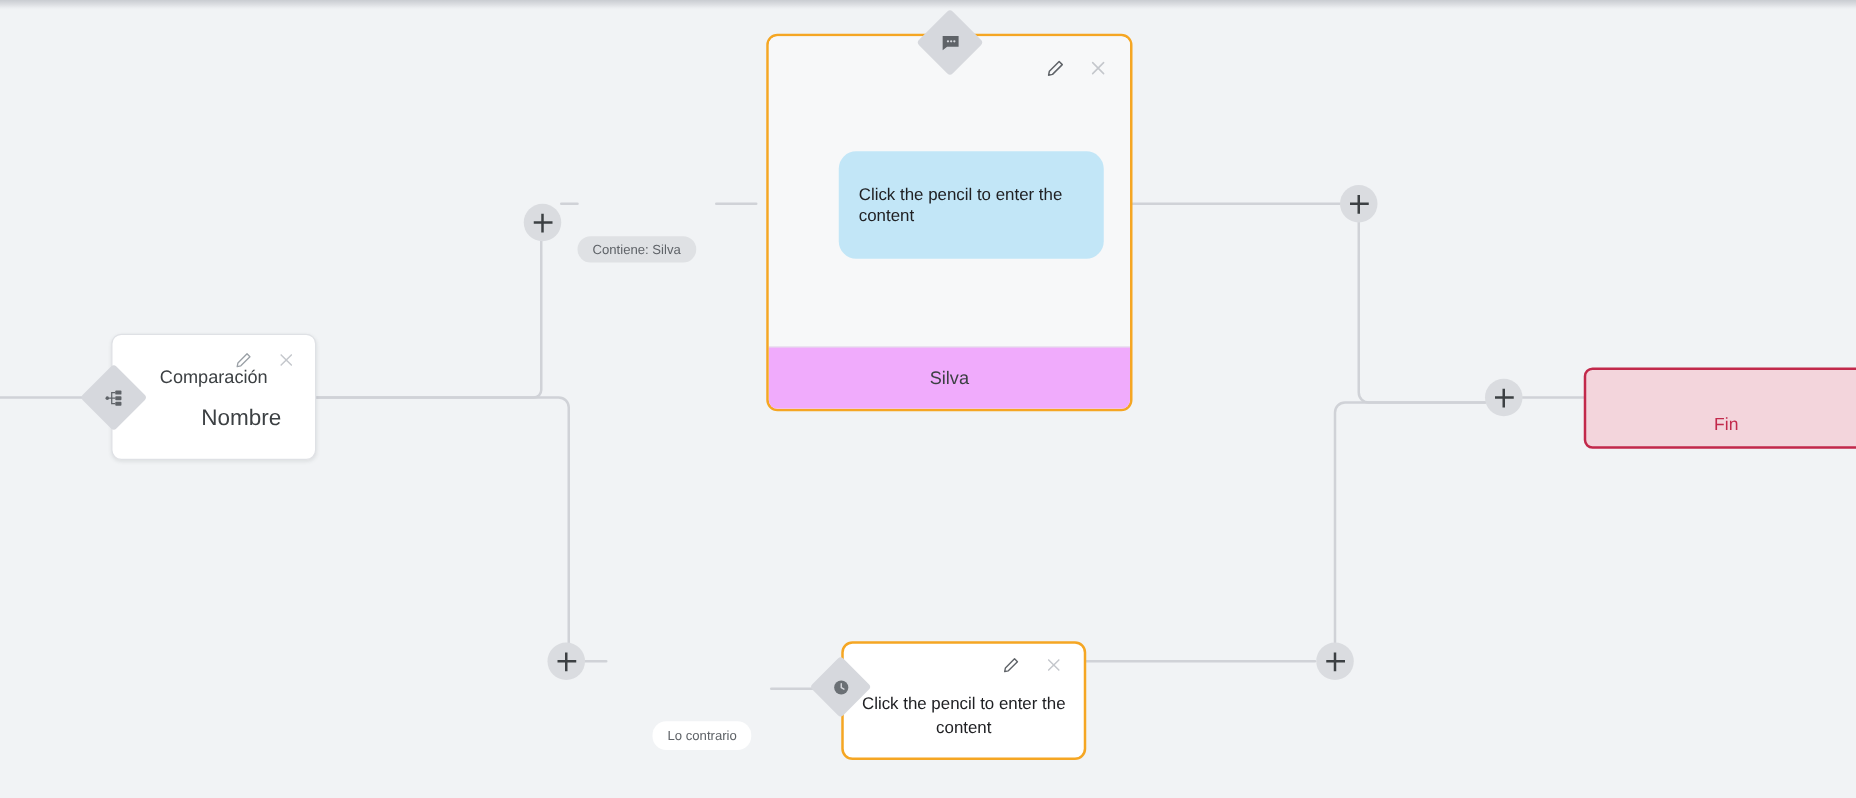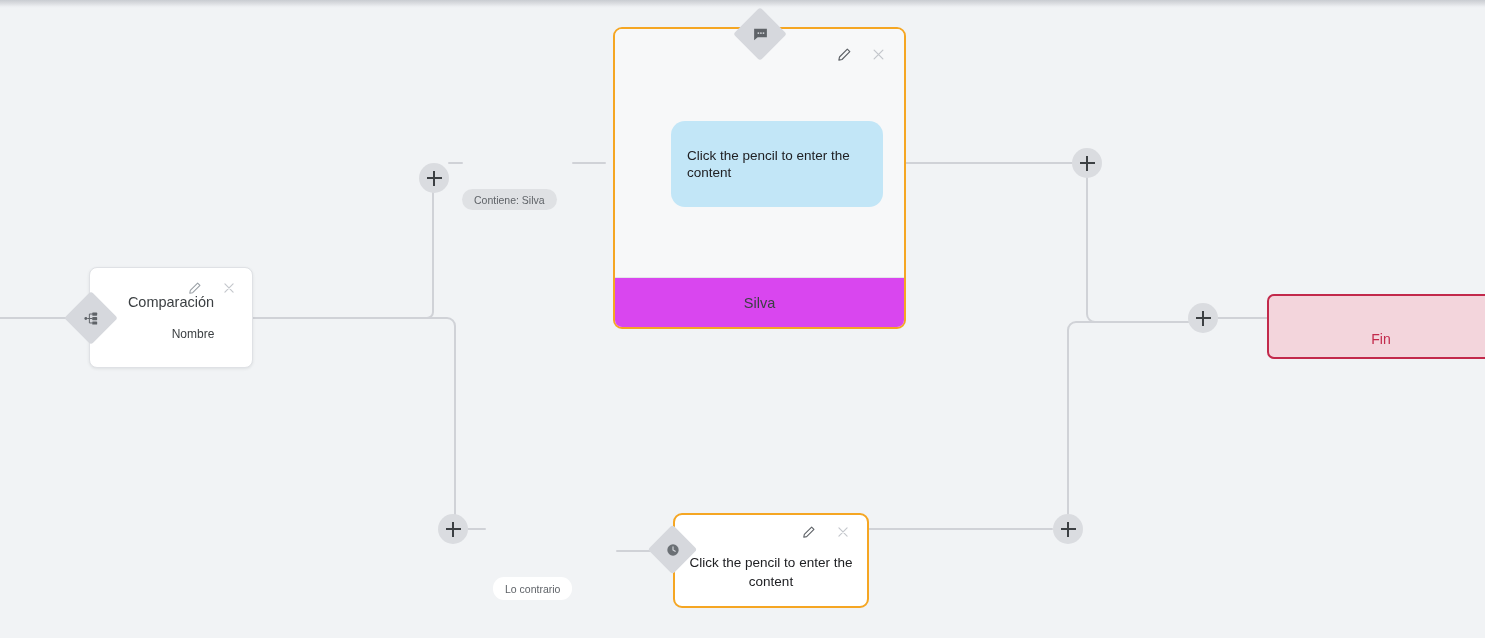--- a/index.html
+++ b/index.html
@@ -58,21 +58,21 @@
     flex-direction: column;
     align-items: center;
     justify-content: center;
   }
   .node-compare .title {
     font-size: 14.5px;
     color: #3c4043;
     line-height: 22px;
   }
   .node-compare .subtitle {
-    font-size: 12px;
+    font-size: 18px;
     color: #3c4043;
     line-height: 22px;
     margin-top: 10px;
     margin-left: 44px;
   }
 
   
   .node-msg {
     left: 613px; top: 19px;
     width: 293px; height: 302px;
@@ -96,21 +96,21 @@
     box-sizing: border-box;
     background: #c2e6f7;
     border-radius: 14px;
     padding: 26px 18px 26px 16px;
     font-size: 13.5px;
     line-height: 17px;
     color: #202124;
   }
   .node-msg .footer {
     flex: 0 0 49px;
-    background: #d946ef;
+    background: #f0abfc;
     border-top: 1px solid #e3e5e8;
     display: flex;
     align-items: center;
     justify-content: center;
     font-size: 14.5px;
     color: #3c4043;
   }
 
   
   .node-small {
@@ -341,21 +341,21 @@
         <path d="M12 7.3V12l3.2 2" stroke="#d6d8dd" stroke-width="1.7" fill="none" stroke-linecap="round"></path>
       </svg>
     </div>
   </div>
 
   <div class="node node-end">
     <div class="label">Fin</div>
   </div>
 
   <div class="pill pill-gray" style="left:462px; top:145px;">Contiene: Silva</div>
-  <div class="pill pill-white" style="left:493px; top:533px; height:23px;">Lo contrario</div>
+  <div class="pill pill-white" style="left:522px; top:533px; height:23px;">Lo contrario</div>
 
   <div class="plus" style="left:419px; top:155px;"></div>
   <div class="plus" style="left:438px; top:506px;"></div>
   <div class="plus" style="left:1072px; top:140px;"></div>
   <div class="plus" style="left:1053px; top:506px;"></div>
   <div class="plus" style="left:1188px; top:295px;"></div>
 
 </div>
 
 </body></html>

